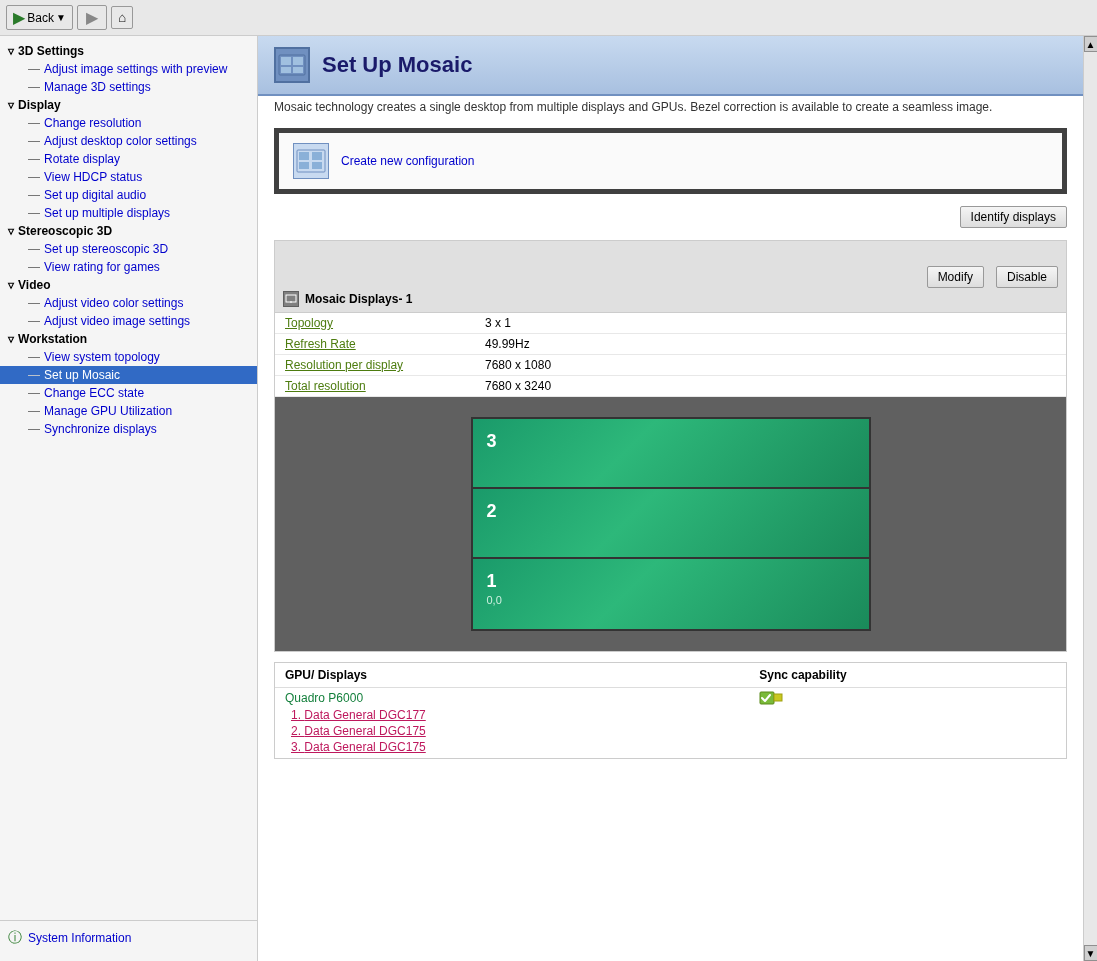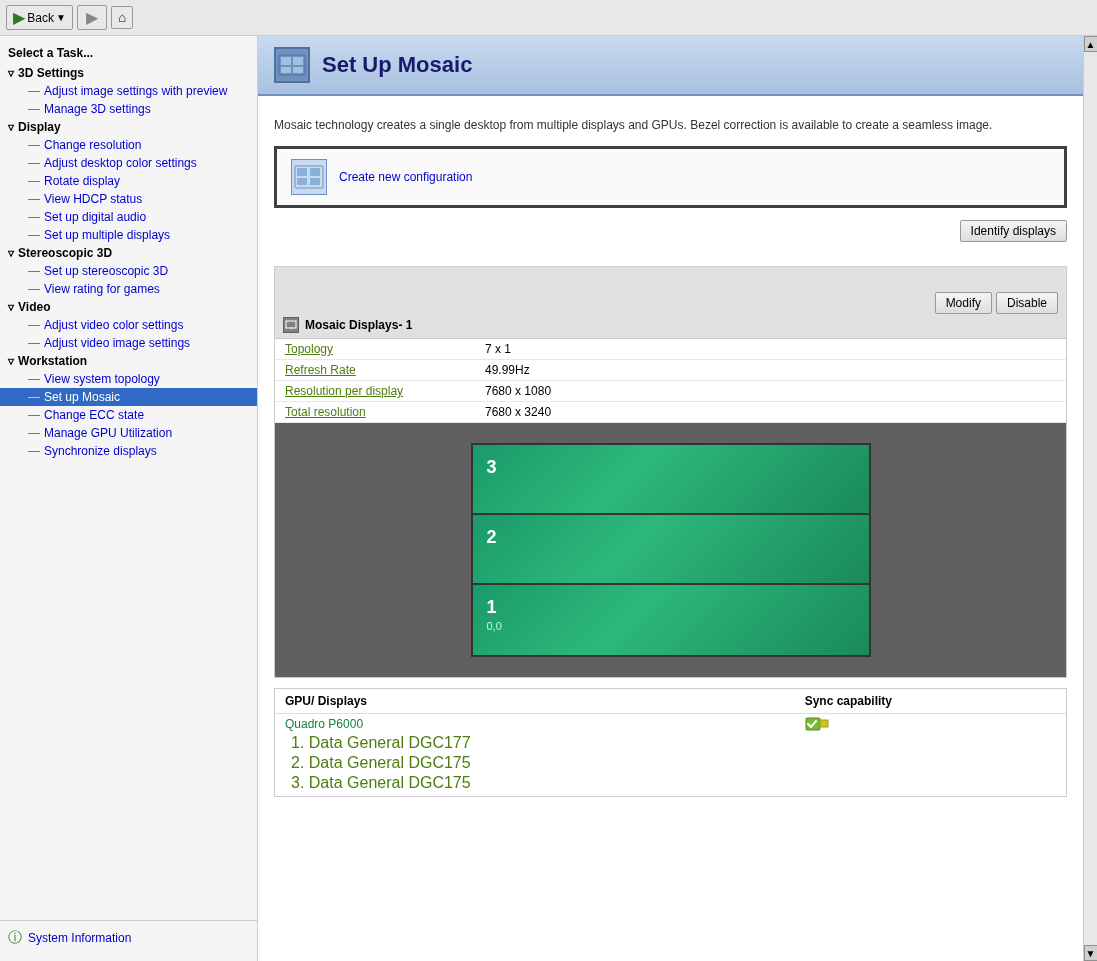--- a/index.html
+++ b/index.html
@@ -53,58 +53,58 @@
       padding: 10px 16px; display: flex; align-items: center; gap: 12px;
       min-height: 60px;
     }
     .header-icon {
       width: 36px; height: 36px; background: #7090c0; border: 2px solid #5070a0;
       display: flex; align-items: center; justify-content: center;
     }
     .header-title { font-size: 22px; font-weight: bold; color: #1a1a6a; }
 
     
-    #content-body { padding: 22px 16px; flex: 1; }
+    #content-body { padding: 4px 16px; flex: 1; }
 
     .description { font-size: 12px; color: #333; margin-bottom: 14px; }
 
     
     .config-card {
-      border: 3px solid #404040; padding: 10px 14px; background: #fafafa;
+      border: 5px solid #404040; padding: 10px 14px; background: #fafafa;
       margin-bottom: 12px; display: flex; align-items: center; gap: 12px;
     }
     .config-icon {
       width: 36px; height: 36px; background: #c8daf0; border: 1px solid #7090c0;
       display: flex; align-items: center; justify-content: center; flex-shrink: 0;
     }
     .config-link { color: #0000cc; cursor: pointer; font-size: 12px; text-decoration: none; }
 
     
-    .identify-btn-row { display: flex; justify-content: flex-end; margin-bottom: 24px; }
+    .identify-btn-row { display: flex; justify-content: flex-end; margin-bottom: 12px; }
     .btn-standard {
       background: linear-gradient(to bottom, #f5f5f5, #ddd);
       border: 1px solid #999; padding: 3px 10px; cursor: pointer; font-size: 12px;
       border-radius: 2px;
     }
 
     
     .section-panel {
       border: 1px solid #ccc; background: #f0f0f0; margin-bottom: 10px;
     }
     .section-header {
       display: flex; align-items: center; justify-content: space-between;
       padding: 5px 8px; background: #e0e0e0; border-bottom: 1px solid #ccc;
     }
     .section-header-left { display: flex; align-items: center; gap: 6px; margin-top: 45px; }
     .section-title { font-size: 12px; font-weight: bold; color: #000; }
     .section-icon {
       width: 16px; height: 16px; background: #808080; border: 1px solid #606060;
       display: flex; align-items: center; justify-content: center;
     }
-    .section-buttons { display: flex; gap: 4px; }
+    .section-buttons { display: flex; gap: 12px; }
 
     
     .info-table { width: 100%; border-collapse: collapse; background: #fff; }
     .info-table tr td { padding: 3px 10px; border-bottom: 1px solid #e8e8e8; font-size: 12px; }
     .info-table tr td:first-child { width: 200px; color: #4d7c0f; text-decoration: underline; }
     .info-table tr td:last-child { color: #000; }
 
     
     .display-viz {
       background: #606060; padding: 20px 30px; margin: 0; display: flex; flex-direction: column;
@@ -121,21 +121,21 @@
     .display-block:last-child { border-bottom: none; }
     .display-num { font-size: 18px; font-weight: bold; color: #fff; }
     .display-coord { font-size: 11px; color: #cef0e0; margin-top: 2px; }
 
     
     .sync-table { width: 100%; border-collapse: collapse; background: #fff; }
     .sync-table th { padding: 5px 10px; text-align: left; font-size: 12px; font-weight: bold; background: #fff; border-bottom: 1px solid #ddd; }
     .sync-table td { padding: 3px 10px; font-size: 12px; vertical-align: top; }
     .gpu-link { color: #15803d; cursor: pointer; text-decoration: none; }
     .display-list { list-style: none; padding: 0; margin: 2px 0 0 6px; }
-    .display-list li { font-size: 16px; color: #4d7c0f; padding: 1px 0; }
+    .display-list li { font-size: 12px; color: #be185d; padding: 1px 0; text-decoration: underline; }
 
     
     .sync-icon {
       width: 22px; height: 18px; position: relative; display: inline-block;
     }
 
     
     #content::-webkit-scrollbar { width: 14px; }
     #content::-webkit-scrollbar-track { background: #e8e8e8; }
     #content::-webkit-scrollbar-thumb { background: #b0b0b0; border: 1px solid #909090; }
@@ -153,21 +153,20 @@
     <span style="color:#888; font-size:16px;">▶</span>
   </button>
   <button class="home-btn">
     <span>⌂</span>
   </button>
 </div>
 
 <div id="main">
 
   <div id="sidebar">
-    <div class="sidebar-header">Select a Task...</div>
 
     <div class="sidebar-category">
       <span>▿</span>
       <span>3D Settings</span>
     </div>
     <div class="sidebar-item">
       <span style="color:#666;">—</span>
       <a>Adjust image settings with preview</a>
     </div>
     <div class="sidebar-item">
@@ -311,21 +310,21 @@
           </div>
           <div class="section-buttons">
             <button class="btn-standard">Modify</button>
             <button class="btn-standard">Disable</button>
           </div>
         </div>
         <table class="info-table">
           <tbody>
               <tr>
             <td>Topology</td>
-            <td>7 x 1</td>
+            <td>3 x 1</td>
           </tr>
           <tr>
             <td>Refresh Rate</td>
             <td>49.99Hz</td>
           </tr>
           <tr>
             <td>Resolution per display</td>
             <td>7680 x 1080</td>
           </tr>
           <tr>

